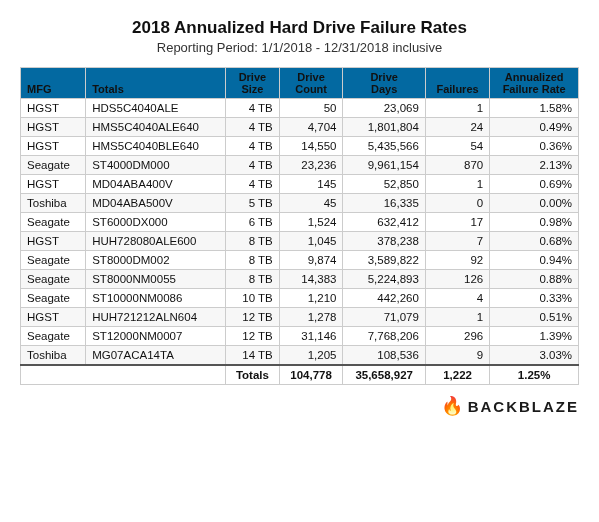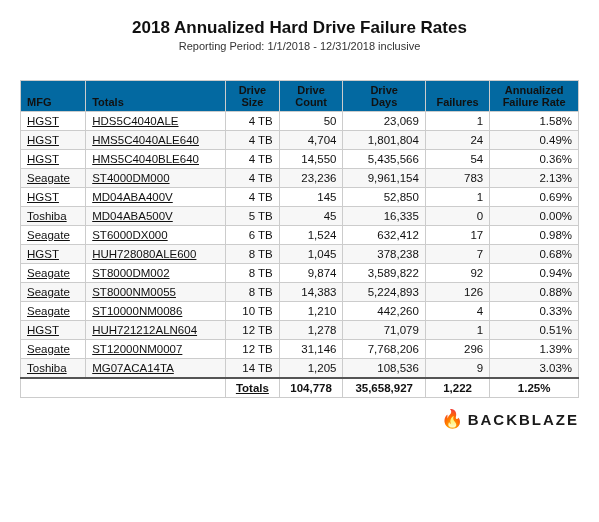--- a/index.html
+++ b/index.html
@@ -14,24 +14,24 @@
       padding: 18px 20px 14px;
     }
     .title {
       font-size: 17px;
       font-weight: bold;
       text-align: center;
       margin-bottom: 2px;
       color: #111;
     }
     .subtitle {
-      font-size: 11px;
+      font-size: 13px;
       text-align: center;
       color: #333;
-      margin-bottom: 28px;
+      margin-bottom: 12px;
     }
     table {
       border-collapse: collapse;
       width: 100%;
       font-size: 11.5px;
     }
     th, td {
       border: 1px solid #ccc;
       padding: 3px 6px;
       text-align: right;
@@ -40,21 +40,20 @@
     }
     th {
       font-weight: bold;
       vertical-align: bottom;
       text-align: center;
       background: #0369a1;
       font-size: 11px;
     }
     td:nth-child(1), td:nth-child(2) {
       text-align: left;
-      text-decoration: underline;
     }
     th:nth-child(1), th:nth-child(2) {
       text-align: left;
     }
     .totals-row td {
       font-weight: bold;
       border-top: 2px solid #555;
       text-align: center;
     }
     .totals-row td:nth-child(1) {
@@ -130,21 +129,21 @@
       <td>5,435,566</td>
       <td>54</td>
       <td>0.36%</td>
     </tr>
       <tr>
       <td>Seagate</td>
       <td>ST4000DM000</td>
       <td>4 TB</td>
       <td>23,236</td>
       <td>9,961,154</td>
-      <td>783</td>
+      <td>870</td>
       <td>2.13%</td>
     </tr>
       <tr>
       <td>HGST</td>
       <td>MD04ABA400V</td>
       <td>4 TB</td>
       <td>145</td>
       <td>52,850</td>
       <td>1</td>
       <td>0.69%</td>

